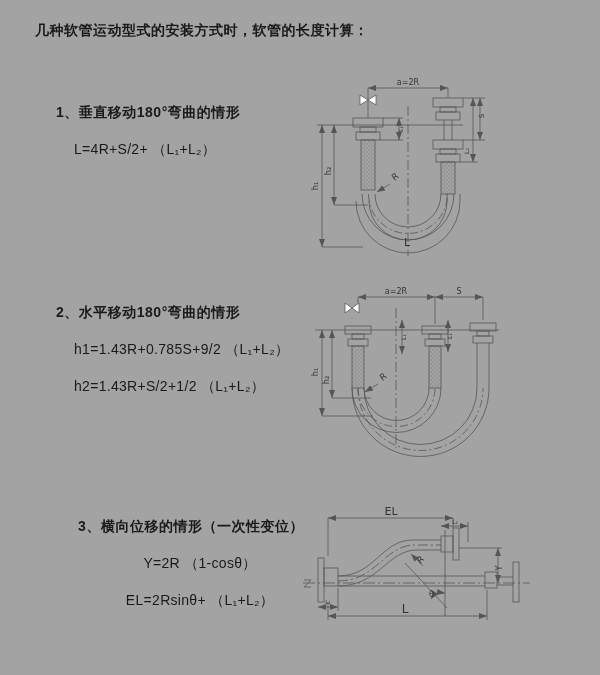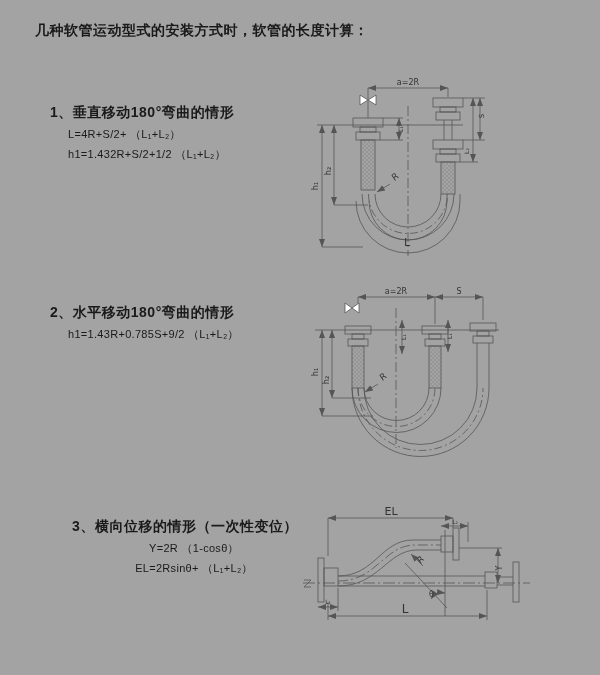--- a/index.html
+++ b/index.html
@@ -3,49 +3,49 @@
 <meta charset="utf-8">
 <style>
   html,body{margin:0;padding:0;background:#fff;}
   .page{
     position:relative;width:600px;height:675px;background:#a3a3a3;overflow:hidden;
     font-family:"Liberation Sans","DejaVu Sans",sans-serif;color:#1a1a1a;
   }
   .doc-title{
     position:absolute;left:35px;top:22px;font-size:14px;font-weight:bold;letter-spacing:0.5px;
   }
-  .section{position:absolute;left:50px;width:270px;}
+  .section{position:absolute;left:56px;width:270px;}
   .section .heading{font-size:14px;font-weight:bold;letter-spacing:0.5px;}
-  .section .formula{font-size:11px;margin-left:18px;margin-top:5px;letter-spacing:0.3px;}
+  .section .formula{font-size:14px;margin-left:18px;margin-top:19px;letter-spacing:0.3px;}
   #sec1{top:104px;}
   #sec2{top:304px;}
   #sec3{top:518px;text-align:center;}
   .diagram{position:absolute;}
   #dia1{left:303px;top:68px;}
   #dia2{left:303px;top:280px;}
   #dia3{left:295px;top:498px;}
   svg{display:block;}
   svg text{font-family:"DejaVu Sans",sans-serif;fill:#333;}
 </style>
 </head>
 <body>
 
 <div class="page">
 
   <div class="doc-title">几种软管运动型式的安装方式时，软管的长度计算：</div>
 
   <div class="section" id="sec1">
     <div class="heading">1、垂直移动180°弯曲的情形</div>
     <div class="formula">L=4R+S/2+ （L₁+L₂）</div>
-    <div class="formula">h1=1.432R+S/2+1/2 （L₁+L₂）</div>
   </div>
 
   <div class="section" id="sec2">
     <div class="heading">2、水平移动180°弯曲的情形</div>
     <div class="formula">h1=1.43R+0.785S+9/2 （L₁+L₂）</div>
+    <div class="formula">h2=1.43R+S/2+1/2 （L₁+L₂）</div>
   </div>
 
   <div class="section" id="sec3">
     <div class="heading">3、横向位移的情形（一次性变位）</div>
     <div class="formula">Y=2R （1-cosθ）</div>
     <div class="formula">EL=2Rsinθ+ （L₁+L₂）</div>
   </div>
 
   <svg id="dia1" class="diagram" width="250" height="195" viewBox="0 0 250 195">
     <defs>

